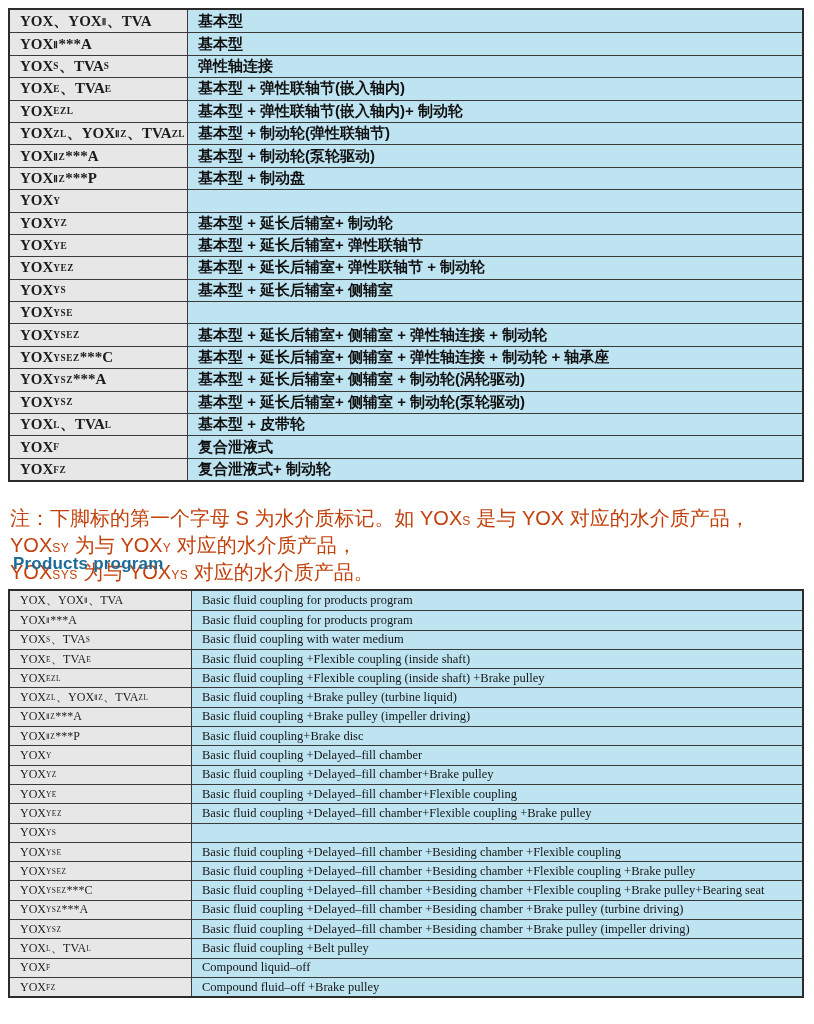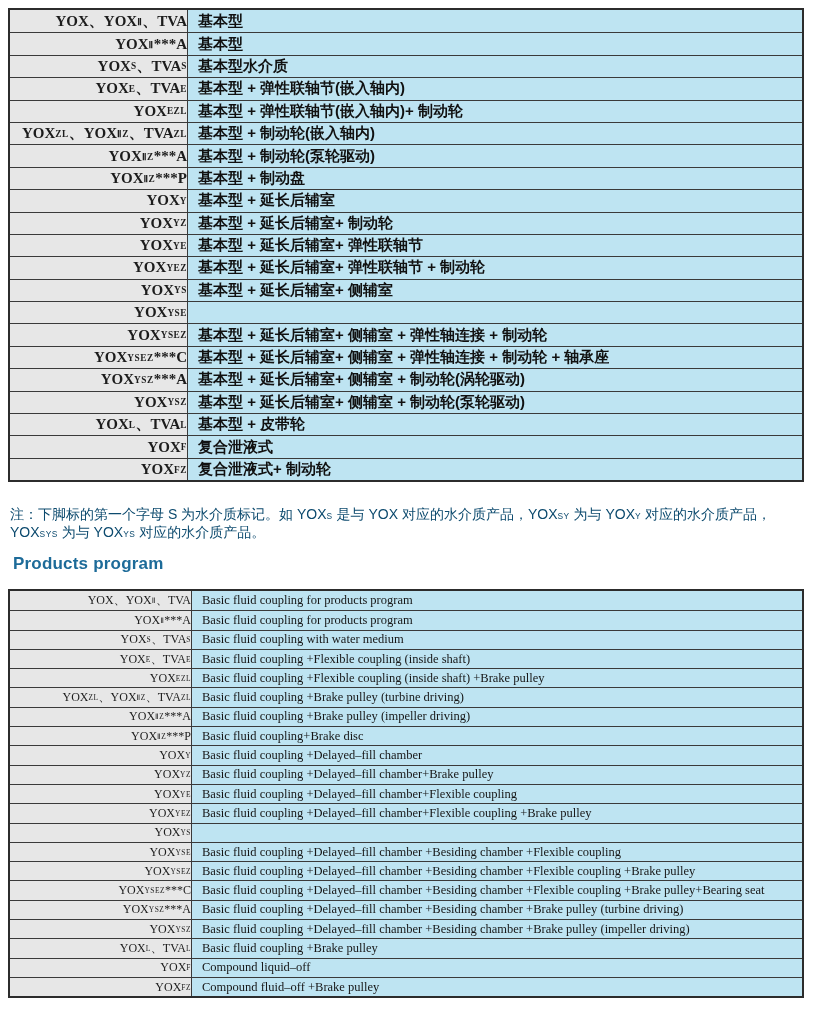--- a/index.html
+++ b/index.html
@@ -18,39 +18,38 @@
     background:var(--blue_cell);
   }
   .row{display:flex;box-sizing:border-box;}
   .row + .row{border-top:1px solid var(--border_inner);}
   .cell{box-sizing:border-box;display:flex;align-items:center;overflow:hidden;white-space:nowrap;}
   .cell.model{
     background:var(--gray_cell);
     border-right:1px solid var(--border_inner);
     padding-left:10px;
     font-family:"Liberation Serif", serif;
-    justify-content:flex-end;
   }
   .cell.desc{
     background:var(--blue_cell);
     flex:1;
     padding-left:10px;
   }
   .sub{font-size:0.62em;letter-spacing:0.5px;}
 
   
   .tbl.cn{top:8px;}
   .cn .row{height:22.4px;}
   .cn .cell.model{width:178px;font-size:15px;font-weight:bold;color:#1c1c1c;}
   .cn .cell.desc{font-size:15px;font-weight:bold;color:#111;font-family:"Liberation Sans", sans-serif;}
 
   
   .note{
     position:absolute;left:10px;top:506px;width:796px;
-    font-size:14px;color:#0c4a6e;line-height:16px;
+    font-size:20px;color:#c2410c;line-height:24px;
   }
   .note .sub{font-size:0.6em;}
 
   
   .heading{
     position:absolute;left:13px;top:554px;margin:0;
     font-size:17px;font-weight:bold;color:var(--heading);
     letter-spacing:0.2px;
   }
 
@@ -69,45 +68,44 @@
       <div class="row">
         <div class="cell model">YOX、YOX<span class="sub">Ⅱ</span>、TVA</div>
         <div class="cell desc">基本型</div>
       </div>
       <div class="row">
         <div class="cell model">YOX<span class="sub">Ⅱ</span>***A</div>
         <div class="cell desc">基本型</div>
       </div>
       <div class="row">
         <div class="cell model">YOX<span class="sub">S</span>、TVA<span class="sub">S</span></div>
-        <div class="cell desc">基本型水介质</div>
+        <div class="cell desc">弹性轴连接</div>
       </div>
       <div class="row">
         <div class="cell model">YOX<span class="sub">E</span>、TVA<span class="sub">E</span></div>
         <div class="cell desc">基本型 + 弹性联轴节(嵌入轴内)</div>
       </div>
       <div class="row">
         <div class="cell model">YOX<span class="sub">EZL</span></div>
         <div class="cell desc">基本型 + 弹性联轴节(嵌入轴内)+ 制动轮</div>
       </div>
       <div class="row">
         <div class="cell model">YOX<span class="sub">ZL</span>、YOX<span class="sub">ⅡZ</span>、TVA<span class="sub">ZL</span></div>
-        <div class="cell desc">基本型 + 制动轮(嵌入轴内)</div>
+        <div class="cell desc">基本型 + 制动轮(弹性联轴节)</div>
       </div>
       <div class="row">
         <div class="cell model">YOX<span class="sub">ⅡZ</span>***A</div>
         <div class="cell desc">基本型 + 制动轮(泵轮驱动)</div>
       </div>
       <div class="row">
         <div class="cell model">YOX<span class="sub">ⅡZ</span>***P</div>
         <div class="cell desc">基本型 + 制动盘</div>
       </div>
       <div class="row">
         <div class="cell model">YOX<span class="sub">Y</span></div>
-        <div class="cell desc">基本型 + 延长后辅室</div>
       </div>
       <div class="row">
         <div class="cell model">YOX<span class="sub">YZ</span></div>
         <div class="cell desc">基本型 + 延长后辅室+ 制动轮</div>
       </div>
       <div class="row">
         <div class="cell model">YOX<span class="sub">YE</span></div>
         <div class="cell desc">基本型 + 延长后辅室+ 弹性联轴节</div>
       </div>
       <div class="row">
@@ -174,21 +172,21 @@
       <div class="row">
         <div class="cell model">YOX<span class="sub">E</span>、TVA<span class="sub">E</span></div>
         <div class="cell desc">Basic fluid coupling +Flexible coupling (inside shaft)</div>
       </div>
       <div class="row">
         <div class="cell model">YOX<span class="sub">EZL</span></div>
         <div class="cell desc">Basic fluid coupling +Flexible coupling (inside shaft) +Brake pulley</div>
       </div>
       <div class="row">
         <div class="cell model">YOX<span class="sub">ZL</span>、YOX<span class="sub">ⅡZ</span>、TVA<span class="sub">ZL</span></div>
-        <div class="cell desc">Basic fluid coupling +Brake pulley (turbine driving)</div>
+        <div class="cell desc">Basic fluid coupling +Brake pulley (turbine liquid)</div>
       </div>
       <div class="row">
         <div class="cell model">YOX<span class="sub">ⅡZ</span>***A</div>
         <div class="cell desc">Basic fluid coupling +Brake pulley (impeller driving)</div>
       </div>
       <div class="row">
         <div class="cell model">YOX<span class="sub">ⅡZ</span>***P</div>
         <div class="cell desc">Basic fluid coupling+Brake disc</div>
       </div>
       <div class="row">
@@ -225,21 +223,21 @@
       <div class="row">
         <div class="cell model">YOX<span class="sub">YSZ</span>***A</div>
         <div class="cell desc">Basic fluid coupling +Delayed–fill chamber +Besiding chamber +Brake pulley (turbine driving)</div>
       </div>
       <div class="row">
         <div class="cell model">YOX<span class="sub">YSZ</span></div>
         <div class="cell desc">Basic fluid coupling +Delayed–fill chamber +Besiding chamber +Brake pulley (impeller driving)</div>
       </div>
       <div class="row">
         <div class="cell model">YOX<span class="sub">L</span>、TVA<span class="sub">L</span></div>
-        <div class="cell desc">Basic fluid coupling +Brake pulley</div>
+        <div class="cell desc">Basic fluid coupling +Belt pulley</div>
       </div>
       <div class="row">
         <div class="cell model">YOX<span class="sub">F</span></div>
         <div class="cell desc">Compound liquid–off</div>
       </div>
       <div class="row">
         <div class="cell model">YOX<span class="sub">FZ</span></div>
         <div class="cell desc">Compound fluid–off +Brake pulley</div>
       </div>
     </div>

